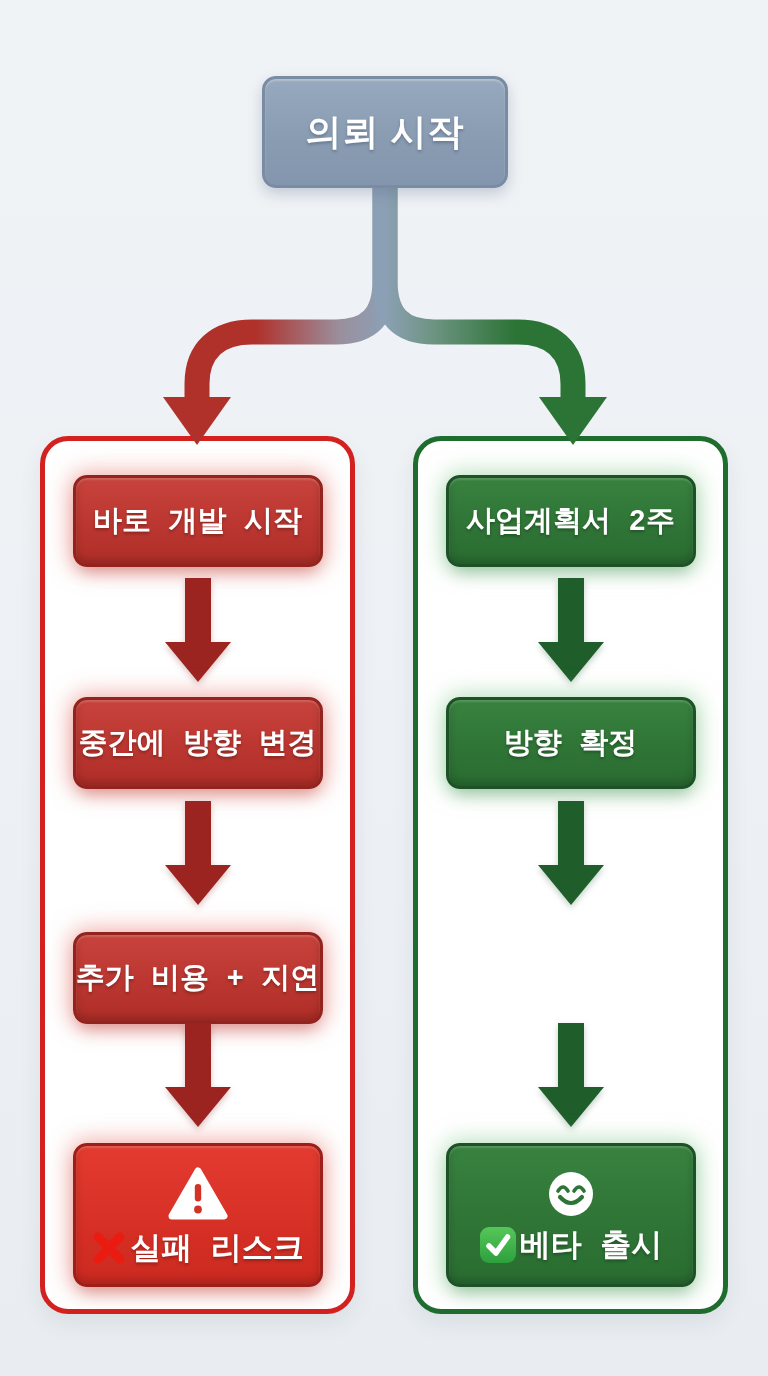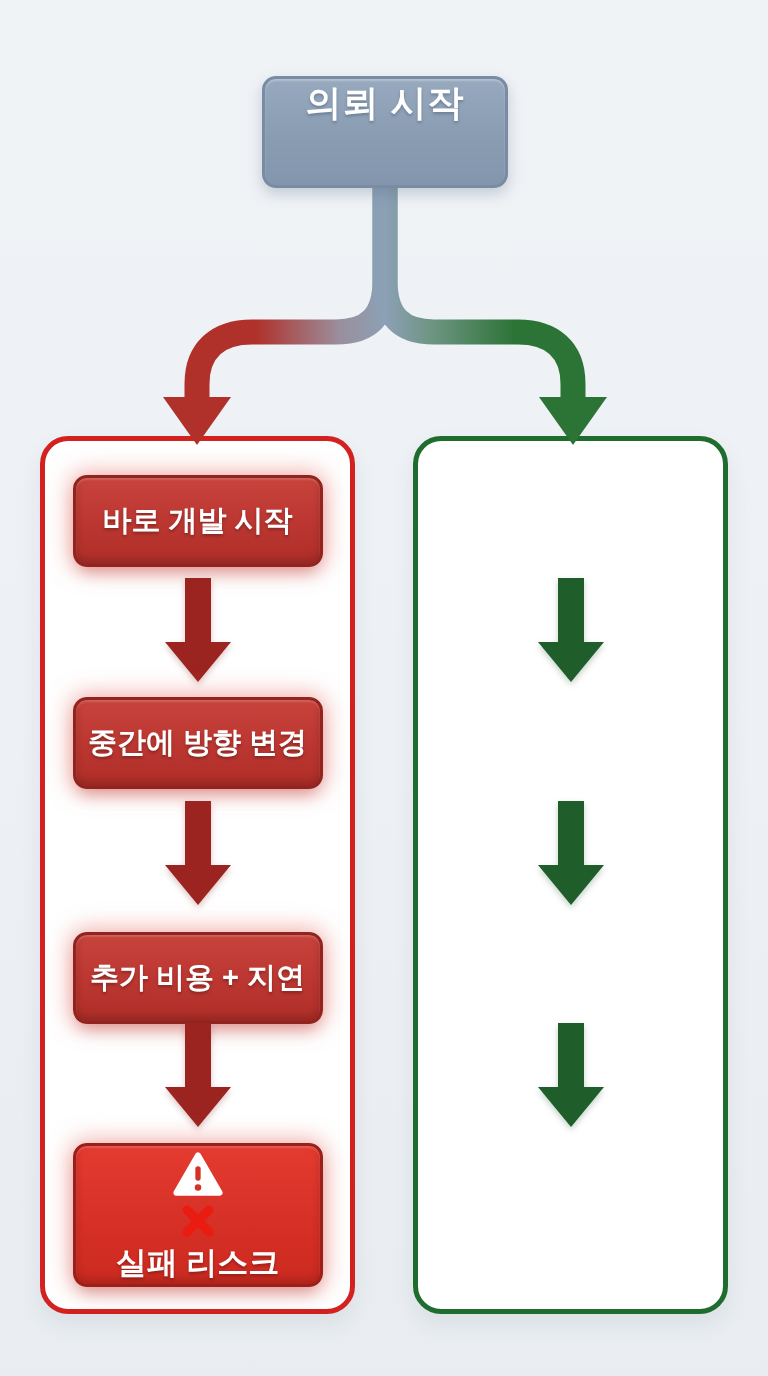--- a/index.html
+++ b/index.html
@@ -8,21 +8,21 @@
     background:linear-gradient(180deg,#f0f3f6 0%,#edf0f4 55%,#e9edf1 100%);
     font-family:"Liberation Sans","DejaVu Sans",sans-serif;
     overflow:hidden;
   }
   
   .top-node{
     position:absolute;left:262px;top:76px;width:246px;height:112px;
     background:linear-gradient(180deg,#97a9be 0%,#8a9cb2 55%,#8496ad 100%);
     border:3px solid #7a8ca3;border-radius:14px;
     box-shadow:0 6px 14px rgba(80,100,130,.28), inset 0 2px 2px rgba(255,255,255,.28);
-    display:flex;align-items:flex-start;justify-content:center;
+    display:flex;align-items:center;justify-content:center;
     z-index:4;box-sizing:border-box;
   }
   .top-node span{
     color:#fff;font-size:36px;font-weight:bold;letter-spacing:1px;
     text-shadow:0 2px 3px rgba(40,60,85,.35);
   }
   
   .connector{position:absolute;left:0;top:0;z-index:3;}
   
   .panel{
@@ -35,40 +35,41 @@
   .panel-right{left:413px;border:5px solid #1e6c2e;}
   
   .step{
     position:absolute;left:50%;transform:translateX(-50%);
     width:250px;height:92px;border-radius:14px;box-sizing:border-box;
     display:flex;align-items:center;justify-content:center;
   }
   .step span{
     color:#fff;font-size:29px;font-weight:bold;white-space:nowrap;
     text-shadow:0 2px 3px rgba(0,0,0,.28);
+    font-family:Liberation Mono, monospace;
   }
   .step.red{
     background:linear-gradient(180deg,#c8433c 0%,#bb3630 55%,#b02e28 100%);
     border:3px solid #93231e;
     box-shadow:0 0 22px 3px rgba(228,95,85,.50),0 10px 16px -6px rgba(150,30,25,.35),
                inset 0 2px 2px rgba(255,255,255,.18), inset 0 -4px 8px rgba(0,0,0,.18);
   }
   .step.green{
     background:linear-gradient(180deg,#38823f 0%,#2f7536 55%,#2a6c31 100%);
     border:3px solid #1d5226;
     box-shadow:0 0 22px 3px rgba(125,200,135,.55),0 10px 16px -6px rgba(25,90,40,.35),
                inset 0 2px 2px rgba(255,255,255,.18), inset 0 -4px 8px rgba(0,0,0,.18);
   }
   .step1{top:34px;} .step2{top:256px;align-items:center;} .step3{top:491px;}
   .result{top:702px;height:144px;flex-direction:column;gap:6px;padding-top:6px;}
   .result.red{
     background:linear-gradient(180deg,#e33b30 0%,#d62f25 60%,#cb2a20 100%);
     border-color:#9c1f1a;
   }
-  .result-line{display:flex;align-items:center;justify-content:center;gap:3px;flex-direction:column;}
+  .result-line{display:flex;align-items:center;justify-content:center;gap:3px;}
   .result-line span{font-size:31px;}
   
   .arrow{position:absolute;left:50%;transform:translateX(-50%);width:66px;}
   .arrow .shaft{width:26px;height:64px;margin:0 auto;background:currentColor;}
   .arrow .head{
     width:0;height:0;margin:0 auto;
     border-left:33px solid transparent;border-right:33px solid transparent;
     border-top:40px solid currentColor;
   }
   .arrow.a1{top:137px;} .arrow.a2{top:360px;} .arrow.a3{top:582px;}
@@ -135,27 +136,54 @@
       <div class="result-line">
         <svg class="icon" width="36" height="36" viewBox="0 0 36 36">
           <path d="M7 7 L29 29 M29 7 L7 29" stroke="#ea1c12" stroke-width="9" stroke-linecap="round"></path>
         </svg>
         <span>실패 리스크</span>
       </div>
     </div>
   </div>
 
   <div class="panel panel-right">
+    <div class="step green step1">
+      <span>사업계획서 2주</span>
+    </div>
     <div class="arrow green-arrow a1">
       <div class="shaft"></div>
         <div class="head"></div>
+    </div>
+    <div class="step green step2">
+      <span>방향 확정</span>
     </div>
     <div class="arrow green-arrow a2">
       <div class="shaft"></div>
         <div class="head"></div>
     </div>
     <div class="arrow green-arrow a3">
       <div class="shaft"></div>
         <div class="head"></div>
     </div>
+    <div class="step green result">
+      <svg class="icon" width="48" height="48" viewBox="0 0 48 48">
+        <circle cx="24" cy="24" r="22" fill="#ffffff"></circle>
+        <path d="M11 21 Q16 13 21 21" stroke="#2d7536" stroke-width="3.6" fill="none" stroke-linecap="round"></path>
+        <path d="M27 21 Q32 13 37 21" stroke="#2d7536" stroke-width="3.6" fill="none" stroke-linecap="round"></path>
+        <path d="M13 27 Q24 39 35 27" stroke="#2d7536" stroke-width="4.2" fill="none" stroke-linecap="round"></path>
+      </svg>
+      <div class="result-line">
+        <svg class="icon" width="38" height="38" viewBox="0 0 38 38">
+          <defs>
+            <linearGradient id="ck" x1="0" y1="0" x2="0" y2="1">
+              <stop offset="0" stop-color="#55c759"></stop>
+              <stop offset="1" stop-color="#2da03d"></stop>
+            </linearGradient>
+          </defs>
+          <rect x="1" y="1" width="36" height="36" rx="9" fill="url(#ck)"></rect>
+          <path d="M10 20 L17 27 L28.5 11" stroke="#ffffff" stroke-width="5.5" fill="none" stroke-linecap="round" stroke-linejoin="round"></path>
+        </svg>
+        <span>베타 출시</span>
+      </div>
+    </div>
   </div>
 
 </div>
 
 </body></html>

